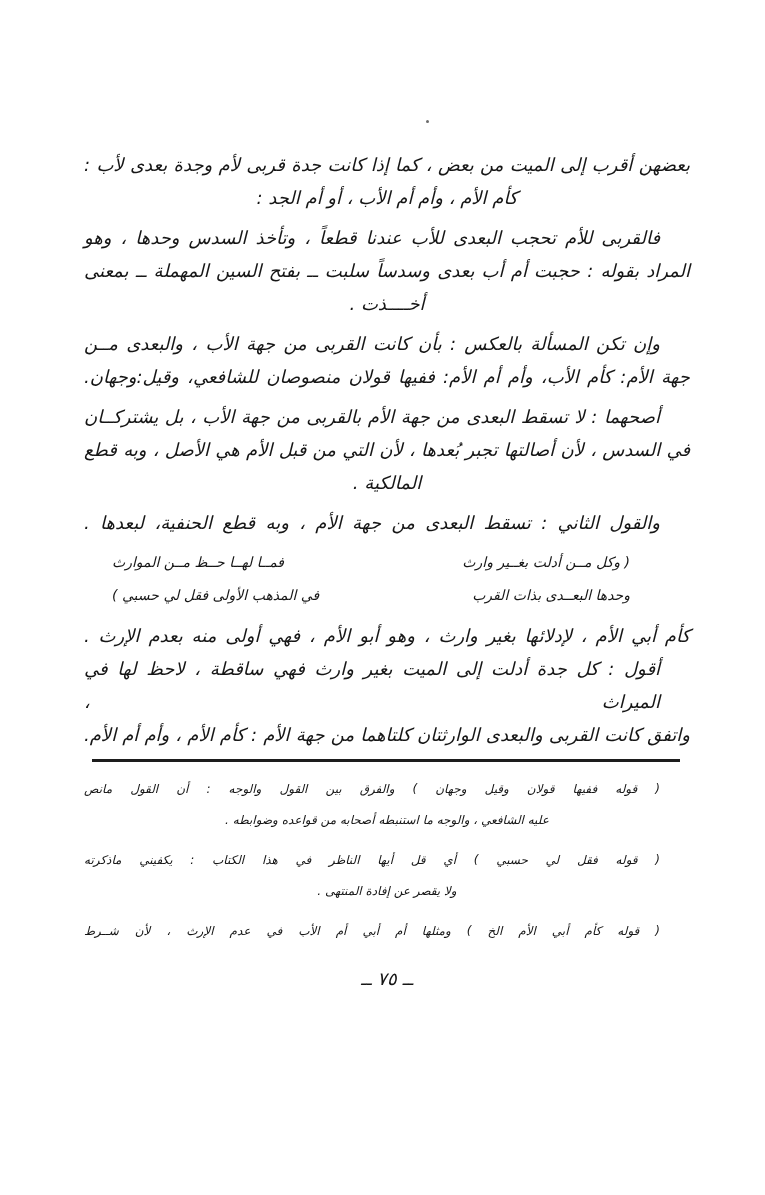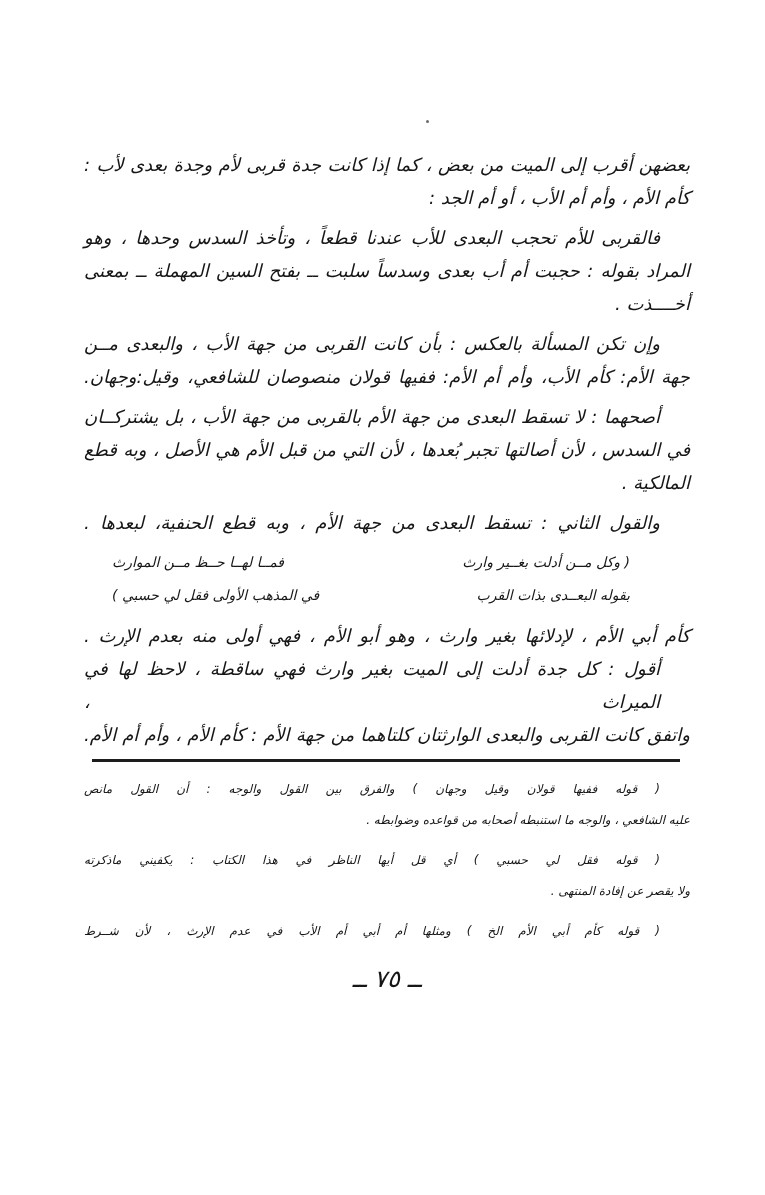--- a/index.html
+++ b/index.html
@@ -35,21 +35,21 @@
     top: 148px;
     right: 75px;
     left: 84px;
     direction: rtl;
   }
   .para { margin: 0 0 7px 0; }
   .ln {
     font-size: 18px;
     line-height: 33px;
     white-space: normal;
-    text-align: right;
+    text-align: center;
     color: #161616;
   }
   .j {
     text-align: justify;
     text-align-last: justify;
   }
   .ind { padding-right: 30px; }
   
   .poem { margin: 2px 0 7px 0; padding: 0 60px 0 28px; }
   .verse {
@@ -69,21 +69,21 @@
     margin: 8px 10px 12px 8px;
   }
   .fn { margin: 0 0 9px 0; }
   .fn .ln {
     font-size: 12px;
     line-height: 31px;
   }
   .page-number {
     margin-top: 19px;
     text-align: center;
-    font-size: 24px;
+    font-size: 18px;
     line-height: 26px;
     letter-spacing: 1px;
   }
 </style>
 </head>
 <body>
 
 <div class="scan-page">
   <div class="speck"></div>
 
@@ -115,21 +115,21 @@
       <div class="ln j ind">والقول الثاني : تسقط البعدى من جهة الأم ، وبه قطع الحنفية، لبعدها .</div>
     </div>
 
 
     <div class="poem">
       <div class="verse">
         <span class="hemi">( وكل مــن أدلت بغــير وارث</span>
         <span class="hemi">فمــا لهــا حــظ مــن الموارث</span>
       </div>
       <div class="verse">
-        <span class="hemi">بقوله البعــدى بذات القرب</span>
+        <span class="hemi">وحدها البعــدى بذات القرب</span>
         <span class="hemi">في المذهب الأولى فقل لي حسبي )</span>
       </div>
     </div>
 
     <div class="para">
       <div class="ln j">كأم أبي الأم ، لإدلائها بغير وارث ، وهو أبو الأم ، فهي أولى منه بعدم الإرث .</div>
       <div class="ln j ind">أقول : كل جدة أدلت إلى الميت بغير وارث فهي ساقطة ، لاحظ لها في الميراث ،</div>
       <div class="ln j">واتفق كانت القربى والبعدى الوارثتان كلتاهما من جهة الأم : كأم الأم ، وأم أم الأم.</div>
     </div>
 

